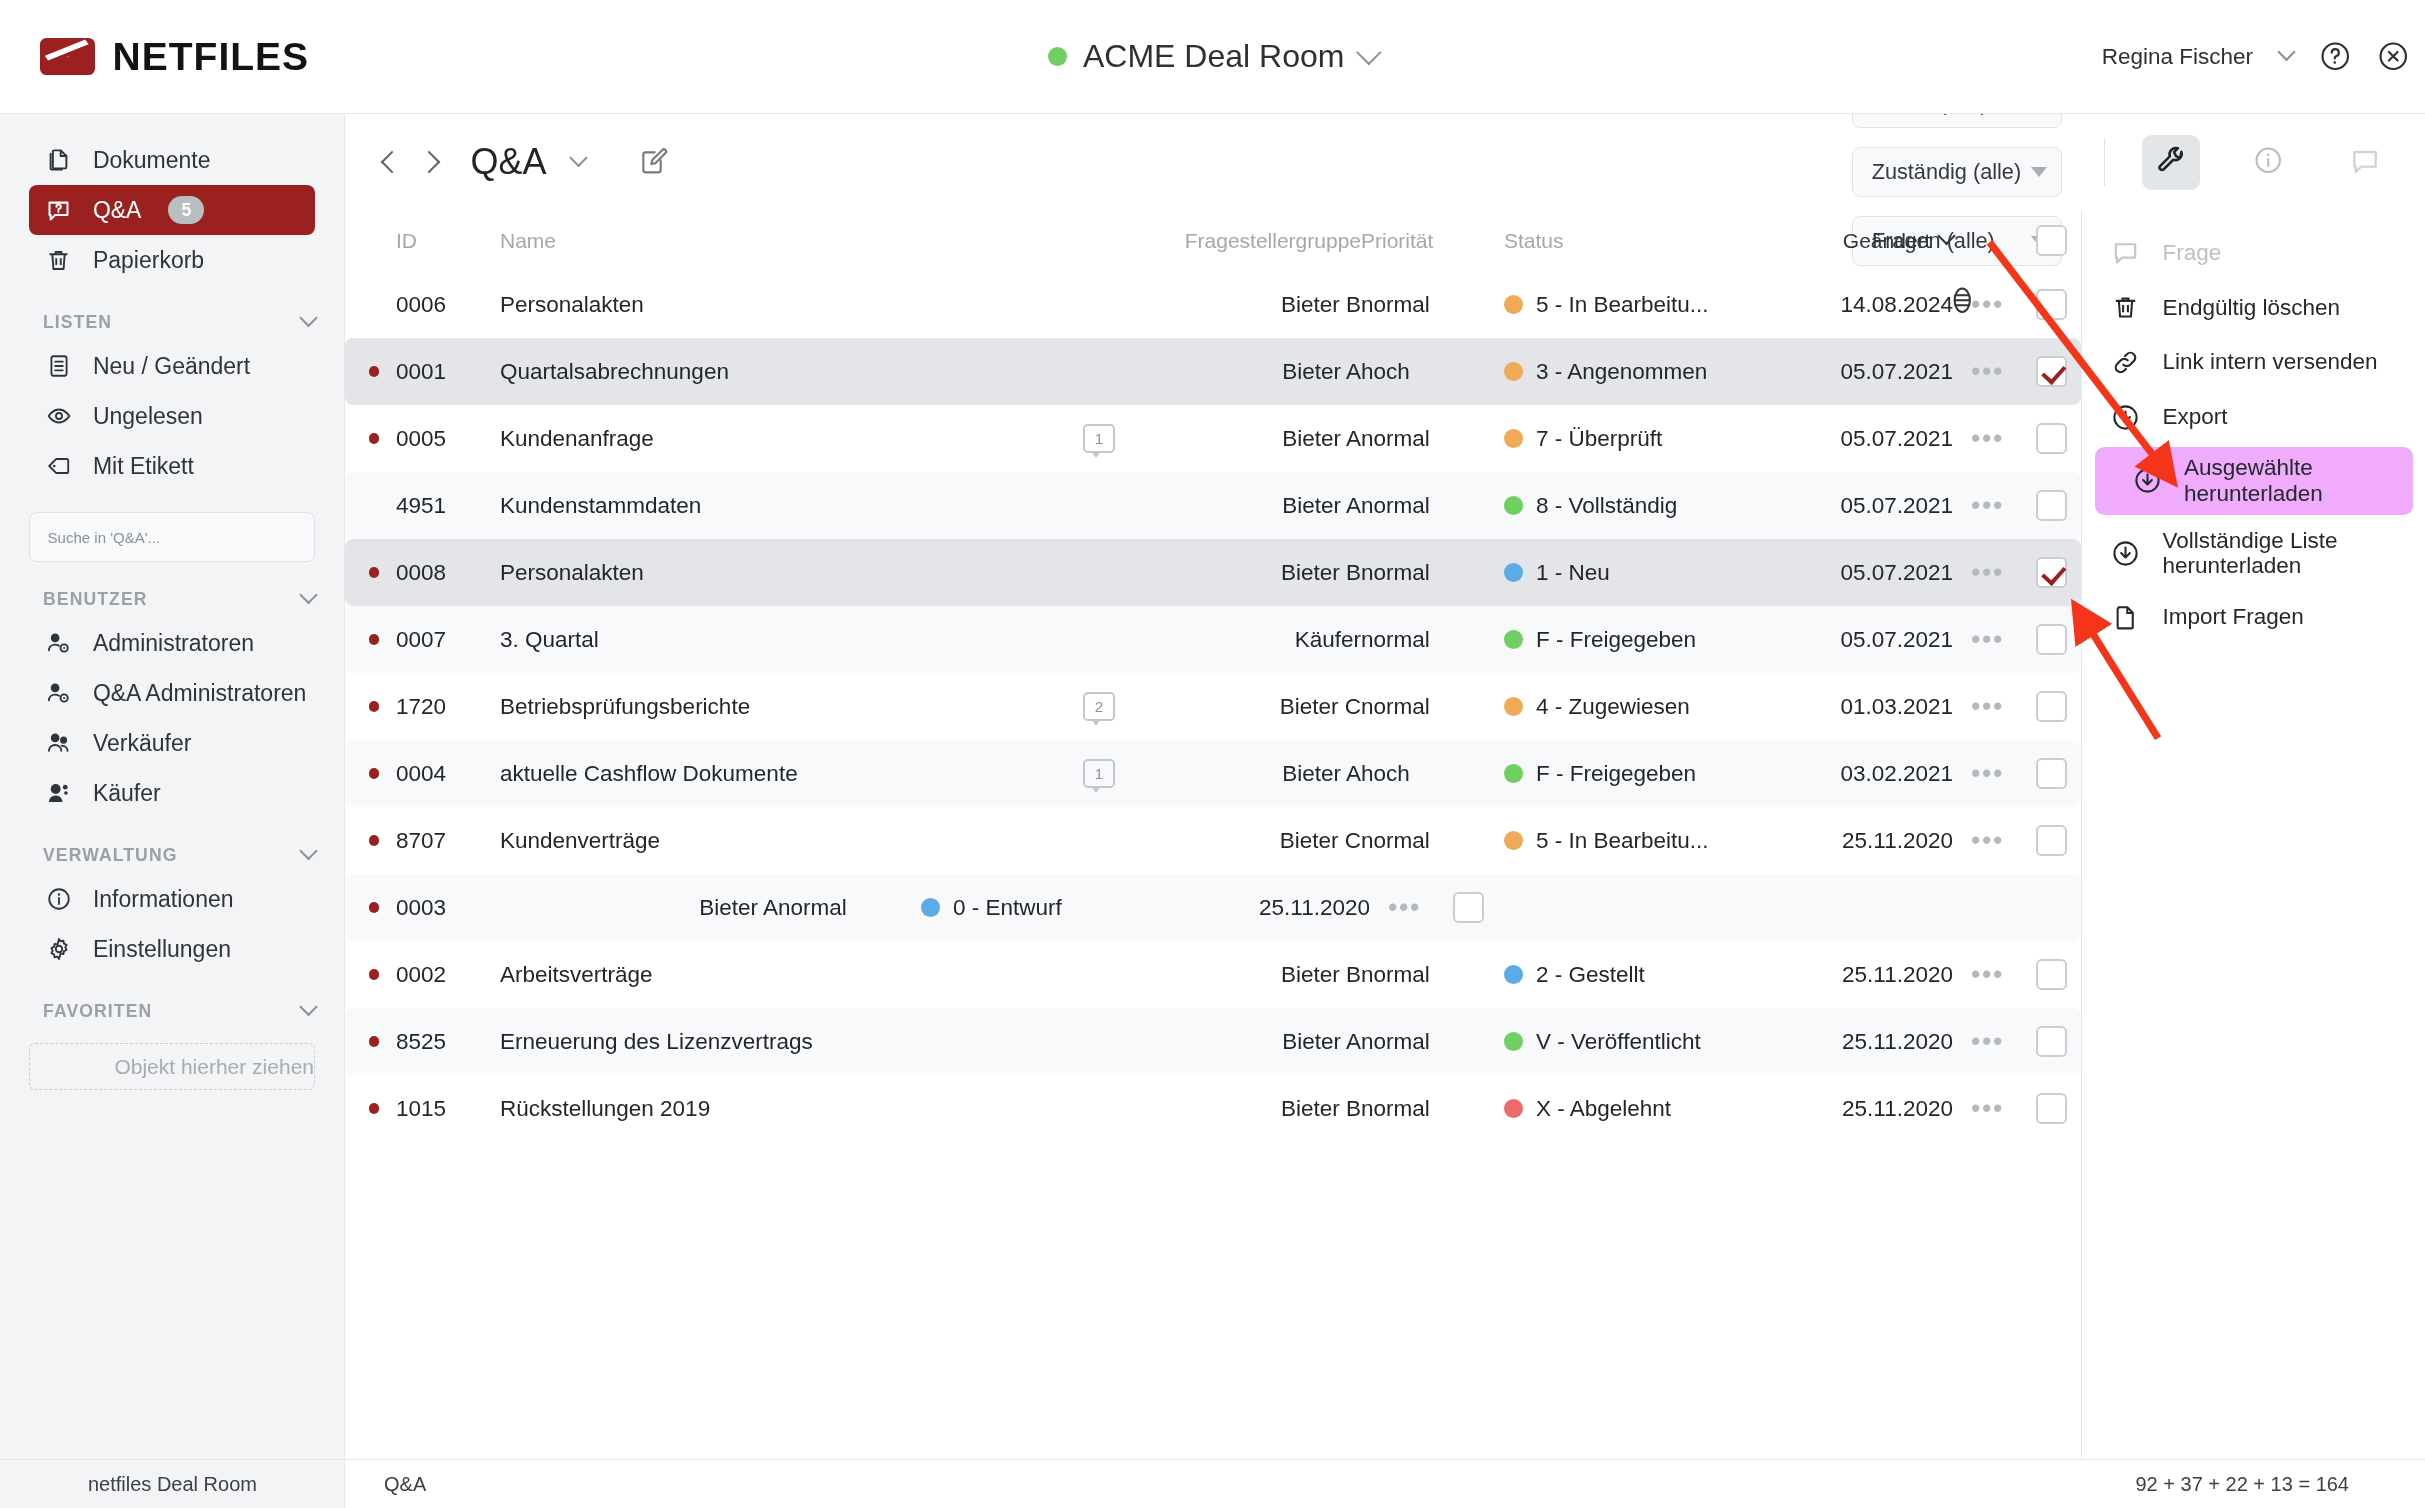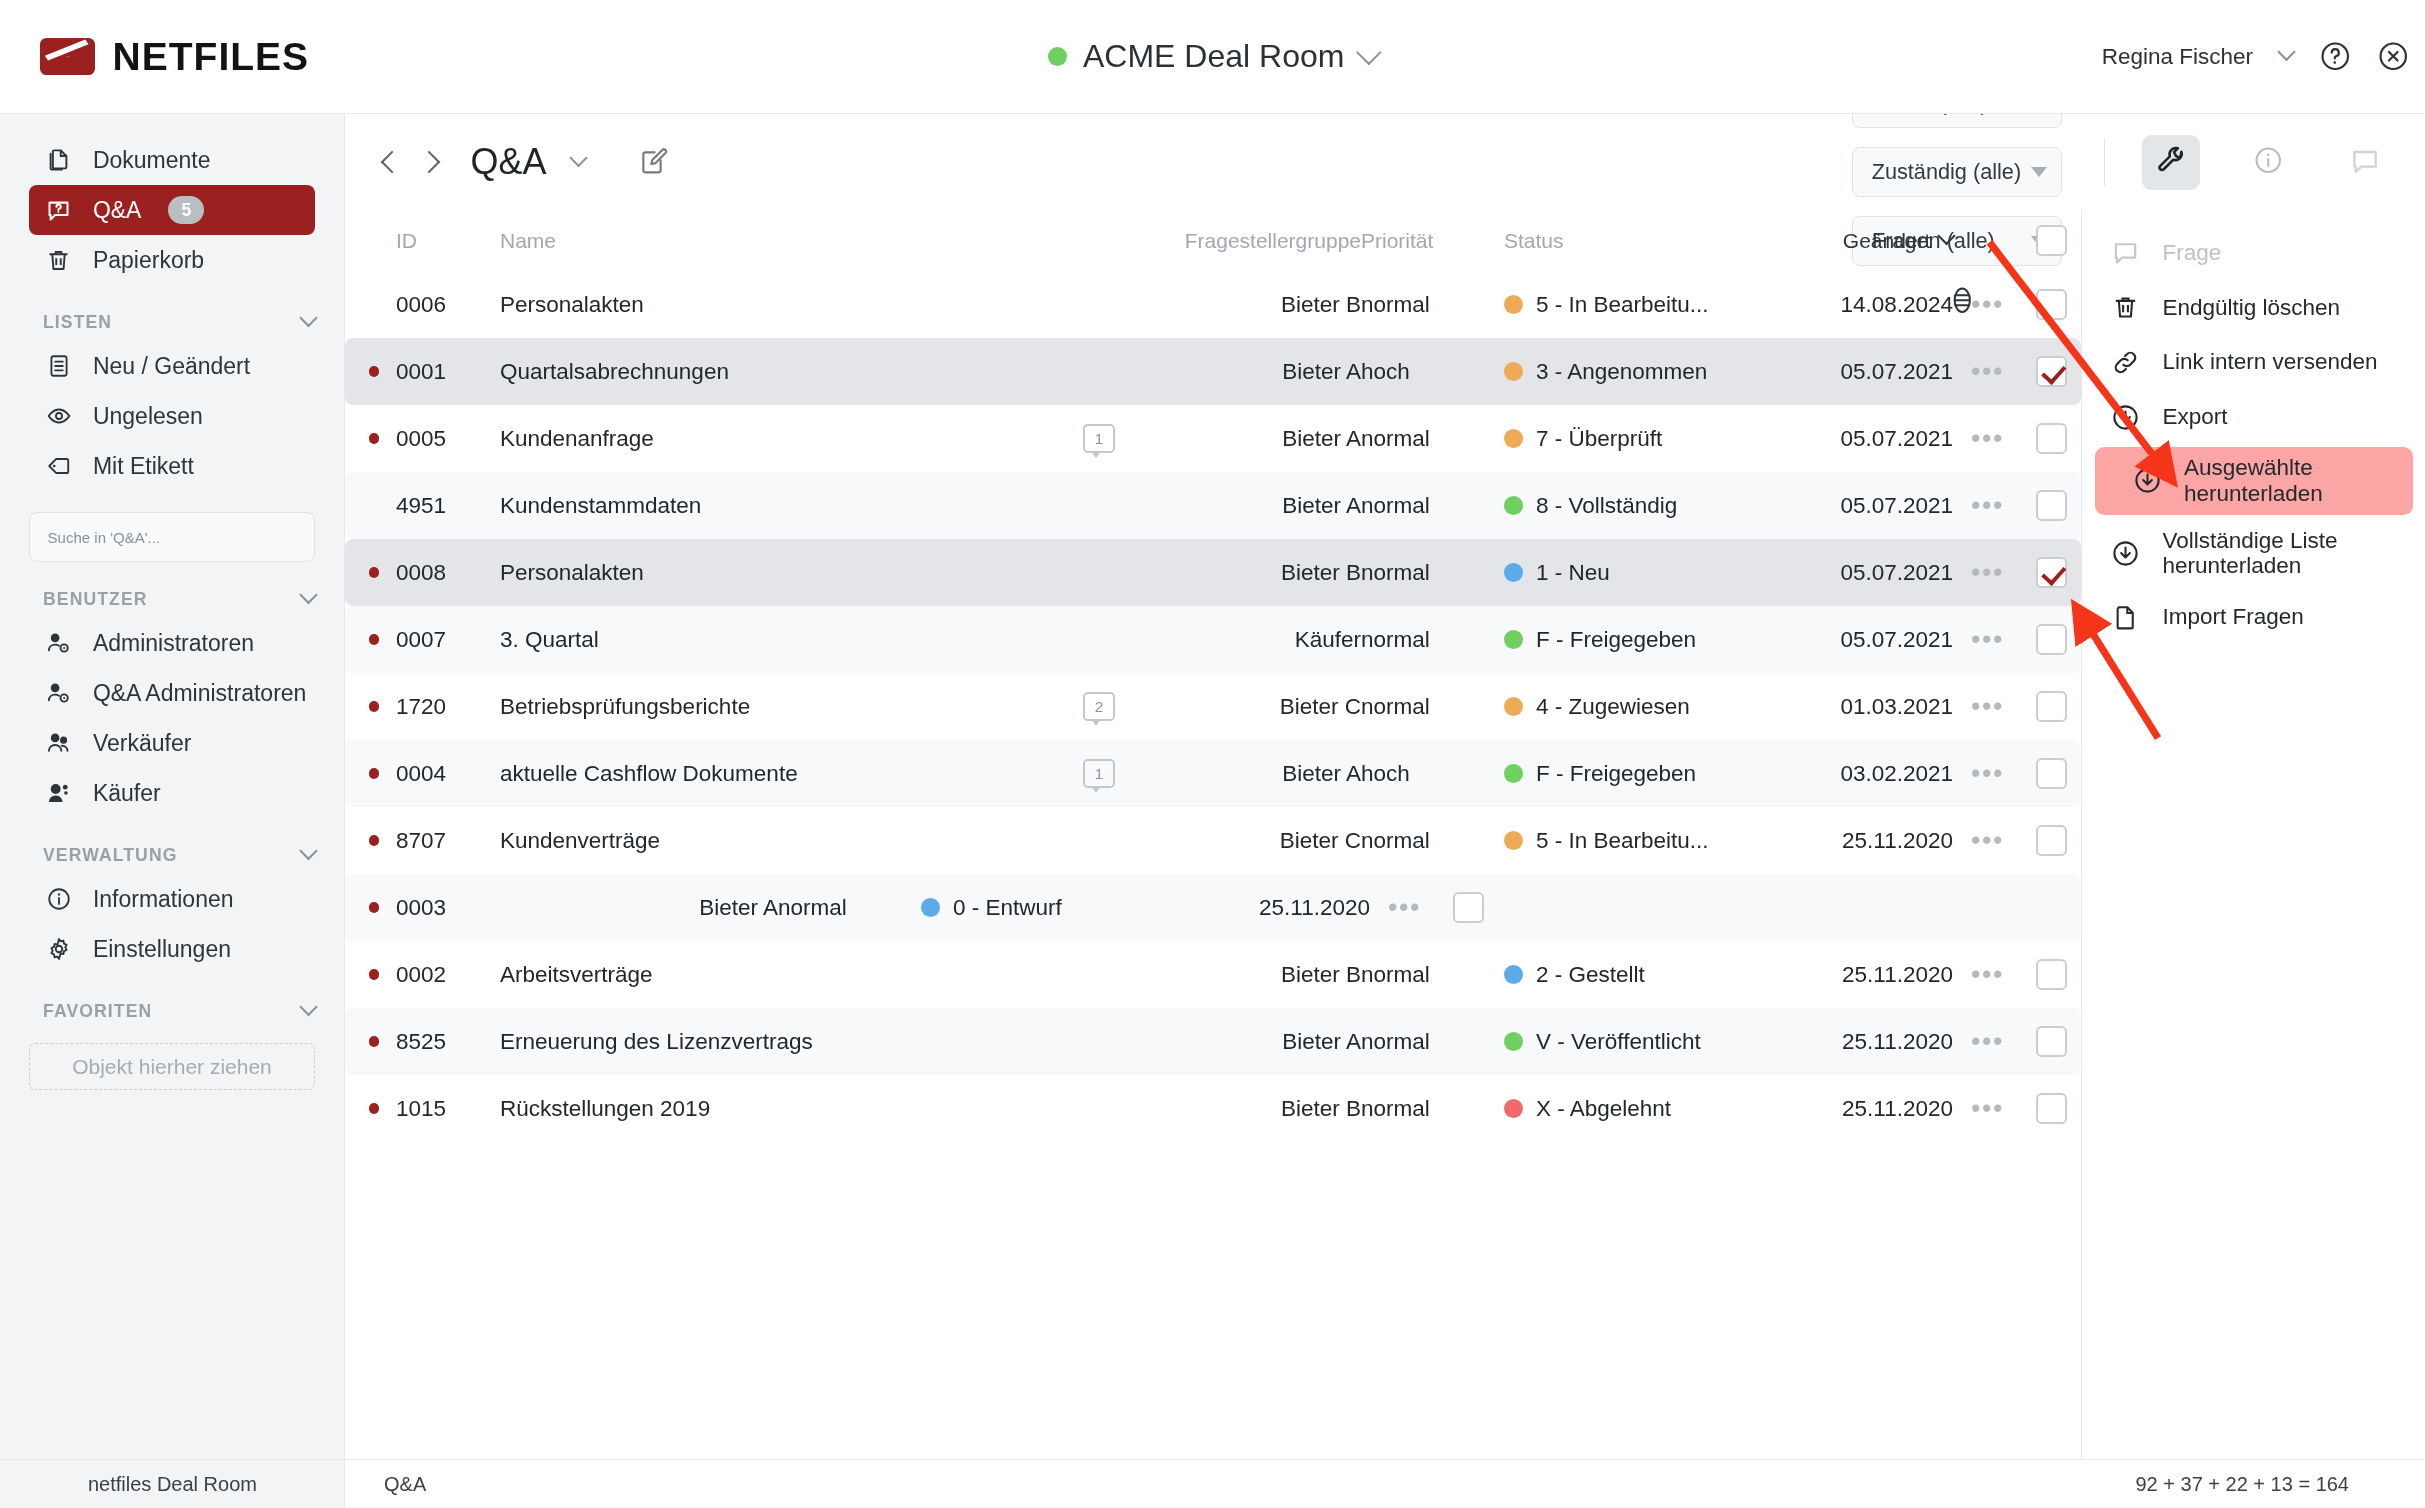--- a/index.html
+++ b/index.html
@@ -146,21 +146,21 @@
     color: #8b9197;
     font-size: 15px;
   }
   .fav-drop {
     margin: 13px 29px 0 29px;
     height: 47px;
     border: 1.6px dashed #c9ced3;
     border-radius: 6.4px;
     display: flex;
     align-items: center;
-    justify-content: center;
+    justify-content: flex-end;
     color: #a7acb1;
     font-size: 21px;
   }
   .sidebar-spacer { flex: 1 1 auto; }
 
   
   .main {
     flex: 1 1 auto;
     display: flex;
     flex-direction: column;
@@ -302,21 +302,21 @@
     min-height: 50px;
     margin: 4.8px 13px;
     padding: 8px 14.4px;
     border-radius: 9.6px;
     font-size: 22.5px;
     color: #24292d;
     line-height: 1.15;
   }
   .menu-item .ico { width: 32px; flex: 0 0 32px; display:flex; align-items:center; justify-content:center;}
   .menu-item.disabled { color: #bcc1c6; }
-  .menu-item.hl { background: #fca5a5; padding-left: 36px; }
+  .menu-item.hl { background: #f0abfc; padding-left: 36px; }
 
   
   .footer {
     height: 50px;
     flex: 0 0 50px;
     display: flex;
     align-items: center;
     border-top: 1.6px solid #e6e8ea;
     background: #ffffff;
   }

